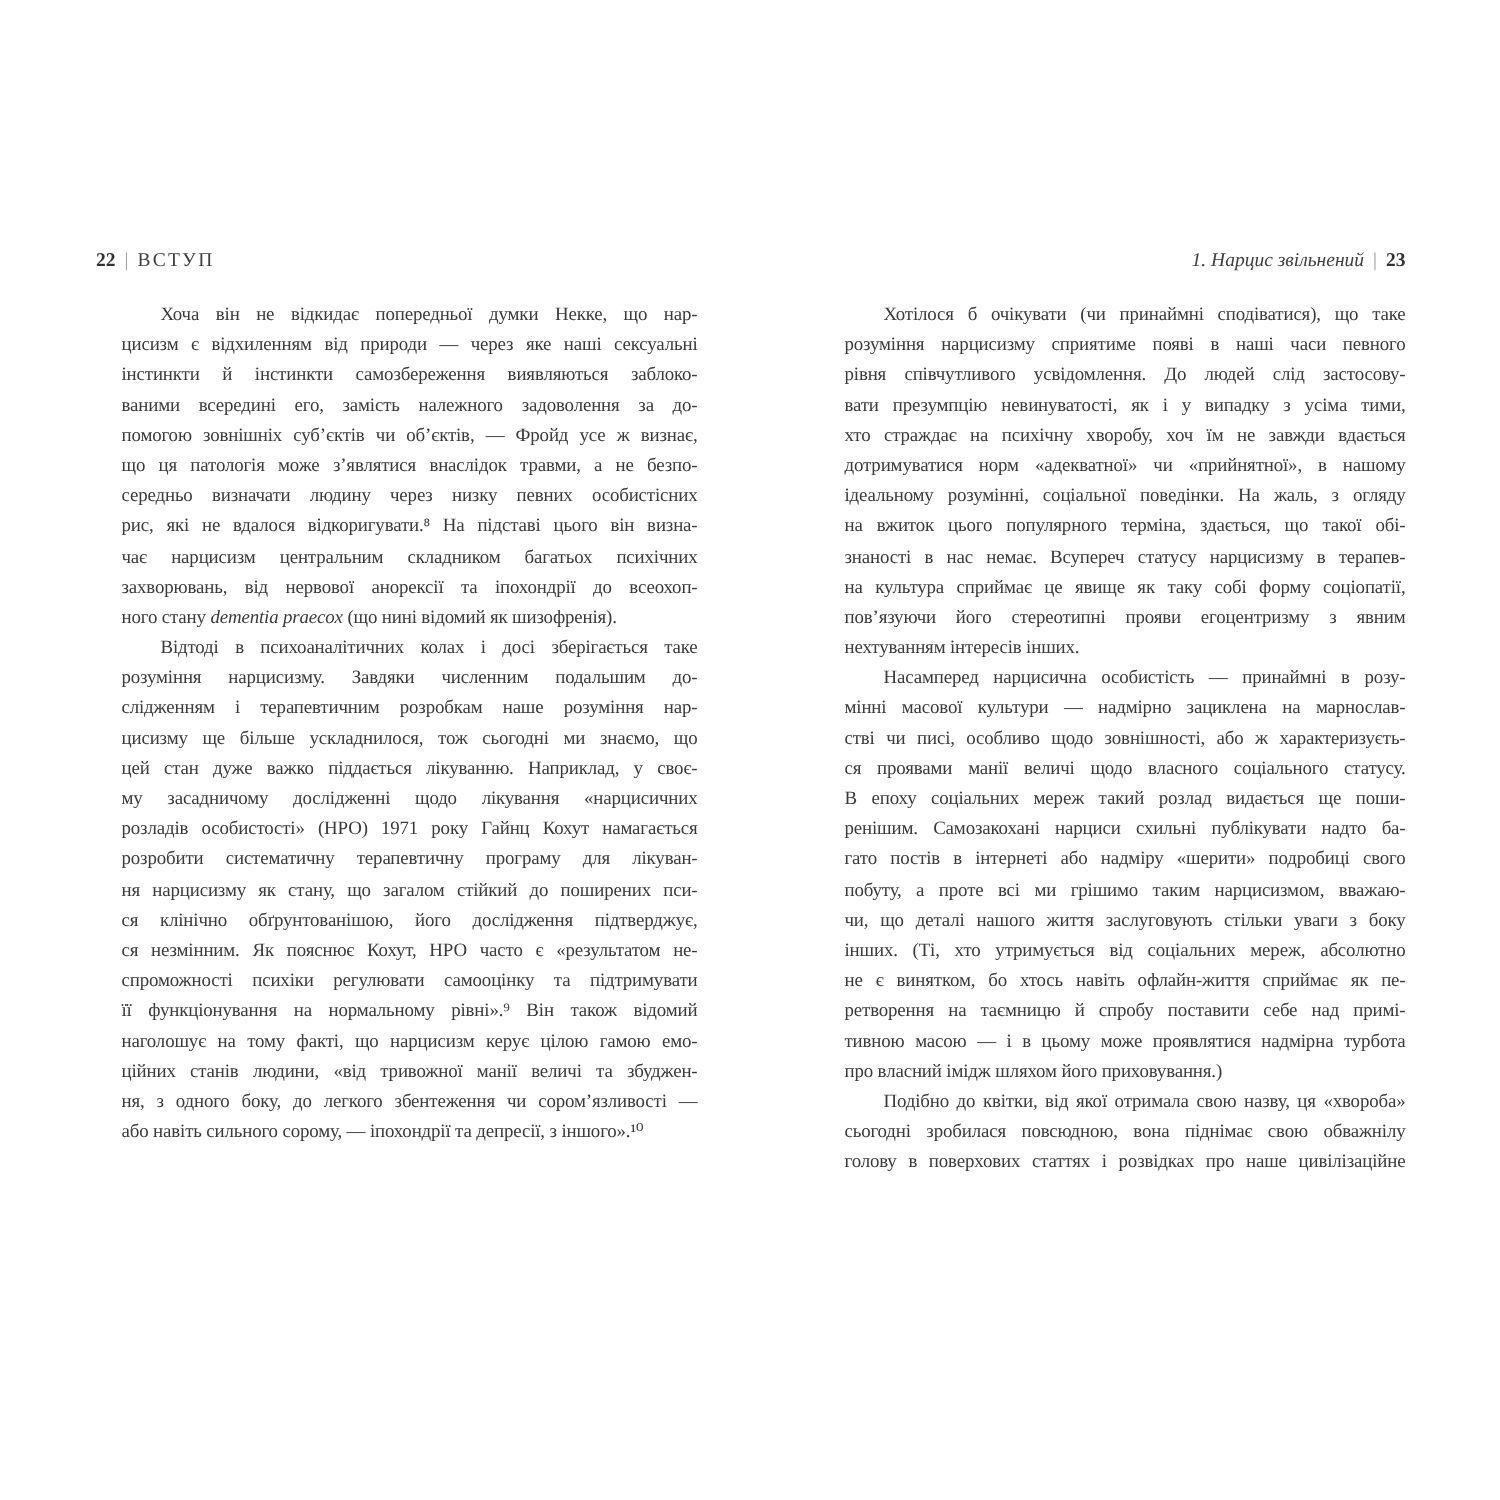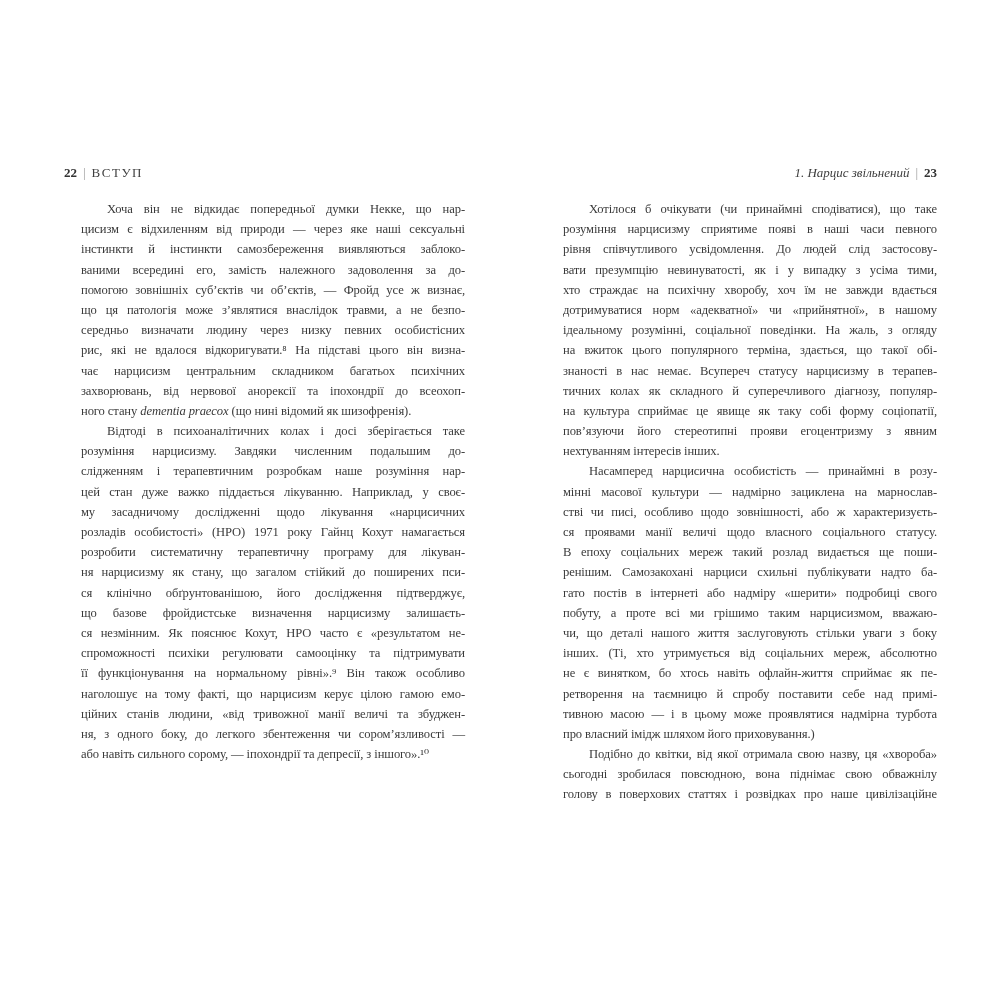--- a/index.html
+++ b/index.html
@@ -75,47 +75,46 @@
       <div class="line">помогою зовнішніх суб’єктів чи об’єктів, — Фройд усе ж визнає,</div>
       <div class="line">що ця патологія може з’являтися внаслідок травми, а не безпо-</div>
       <div class="line">середньо визначати людину через низку певних особистісних</div>
       <div class="line">рис, які не вдалося відкоригувати.⁸ На підставі цього він визна-</div>
       <div class="line">чає нарцисизм центральним складником багатьох психічних</div>
       <div class="line">захворювань, від нервової анорексії та іпохондрії до всеохоп-</div>
       <div class="line para-end"><span>ного стану </span><span class="italic">dementia praecox</span><span> (що нині відомий як шизофренія).</span></div>
       <div class="line indent">Відтоді в психоаналітичних колах і досі зберігається таке</div>
       <div class="line">розуміння нарцисизму. Завдяки численним подальшим до-</div>
       <div class="line">слідженням і терапевтичним розробкам наше розуміння нар-</div>
+      <div class="line">цисизму ще більше ускладнилося, тож сьогодні ми знаємо, що</div>
       <div class="line">цей стан дуже важко піддається лікуванню. Наприклад, у своє-</div>
       <div class="line">му засадничому дослідженні щодо лікування «нарцисичних</div>
       <div class="line">розладів особистості» (НРО) 1971 року Гайнц Кохут намагається</div>
       <div class="line">розробити систематичну терапевтичну програму для лікуван-</div>
       <div class="line">ня нарцисизму як стану, що загалом стійкий до поширених пси-</div>
       <div class="line">ся клінічно обґрунтованішою, його дослідження підтверджує,</div>
-      <div class="line">що базове фройдистське визначення нарцисизму залишаєть-</div>
       <div class="line">ся незмінним. Як пояснює Кохут, НРО часто є «результатом не-</div>
       <div class="line">спроможності психіки регулювати самооцінку та підтримувати</div>
-      <div class="line">її функціонування на нормальному рівні».⁹ Він також особливо</div>
+      <div class="line">її функціонування на нормальному рівні».⁹ Він також відомий</div>
       <div class="line">наголошує на тому факті, що нарцисизм керує цілою гамою емо-</div>
       <div class="line">ційних станів людини, «від тривожної манії величі та збуджен-</div>
       <div class="line">ня, з одного боку, до легкого збентеження чи сором’язливості —</div>
       <div class="line para-end">або навіть сильного сорому, — іпохондрії та депресії, з іншого».¹⁰</div>
     </main>
 
   <main class="col right-col" id="right-col">
       <div class="line indent">Хотілося б очікувати (чи принаймні сподіватися), що таке</div>
       <div class="line">розуміння нарцисизму сприятиме появі в наші часи певного</div>
       <div class="line">рівня співчутливого усвідомлення. До людей слід застосову-</div>
       <div class="line">вати презумпцію невинуватості, як і у випадку з усіма тими,</div>
       <div class="line">хто страждає на психічну хворобу, хоч їм не завжди вдається</div>
       <div class="line">дотримуватися норм «адекватної» чи «прийнятної», в нашому</div>
       <div class="line">ідеальному розумінні, соціальної поведінки. На жаль, з огляду</div>
       <div class="line">на вжиток цього популярного терміна, здається, що такої обі-</div>
       <div class="line">знаності в нас немає. Всупереч статусу нарцисизму в терапев-</div>
-      <div class="line">тичних колах як складного й суперечливого діагнозу, популяр-</div>
       <div class="line">на культура сприймає це явище як таку собі форму соціопатії,</div>
       <div class="line">пов’язуючи його стереотипні прояви егоцентризму з явним</div>
       <div class="line para-end">нехтуванням інтересів інших.</div>
       <div class="line indent">Насамперед нарцисична особистість — принаймні в розу-</div>
       <div class="line">мінні масової культури — надмірно зациклена на марнослав-</div>
       <div class="line">стві чи писі, особливо щодо зовнішності, або ж характеризуєть-</div>
       <div class="line">ся проявами манії величі щодо власного соціального статусу.</div>
       <div class="line">В епоху соціальних мереж такий розлад видається ще поши-</div>
       <div class="line">ренішим. Самозакохані нарциси схильні публікувати надто ба-</div>
       <div class="line">гато постів в інтернеті або надміру «шерити» подробиці свого</div>

